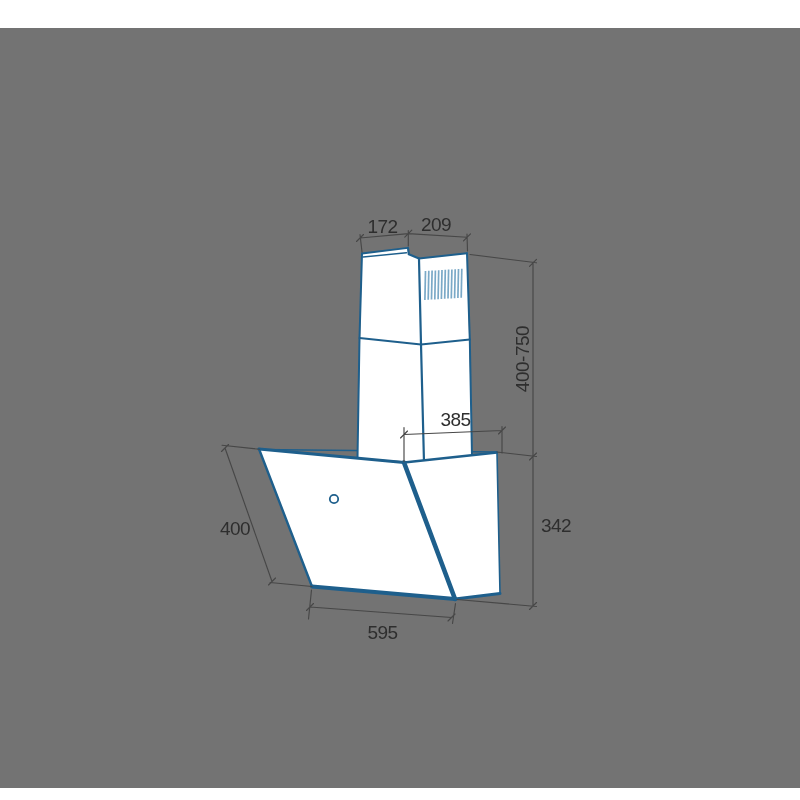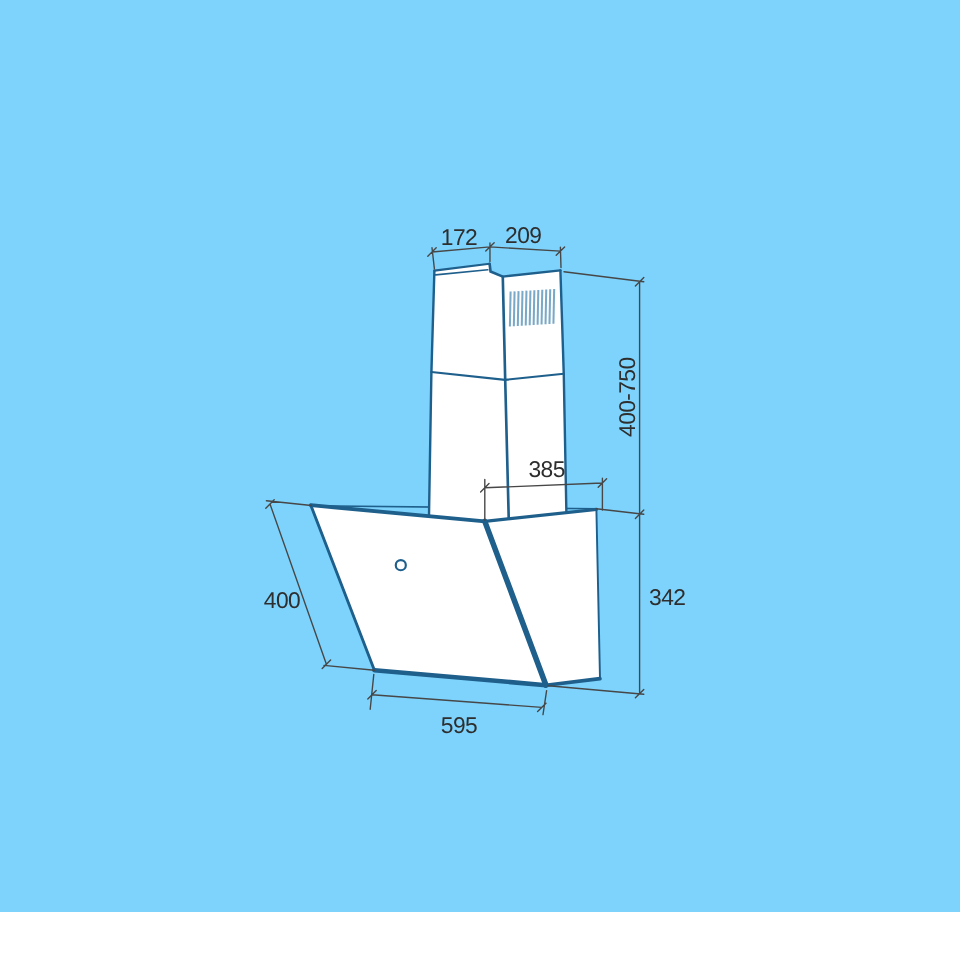--- a/index.html
+++ b/index.html
@@ -1,16 +1,16 @@
 <!DOCTYPE html>
 <html><head>
 <meta charset="utf-8">
 <style>
   html,body{margin:0;padding:0;background:#ffffff;}
-  .stage{position:relative;width:800px;height:760px;background:#7dd3fc;overflow:hidden;}
+  .stage{position:relative;width:800px;height:760px;background:#737373;overflow:hidden;margin-top:28px;}
   svg{display:block;}
   text{font-family:"Liberation Sans",sans-serif;font-size:19px;letter-spacing:-0.5px;}
 </style>
 </head>
 <body>
 
 <div class="stage">
 <svg width="800" height="800" viewBox="0 0 800 800">
 
   <line x1="259" y1="421.5" x2="497" y2="424" stroke-width="1.3" fill="none" stroke="#1e5f8c"></line>

